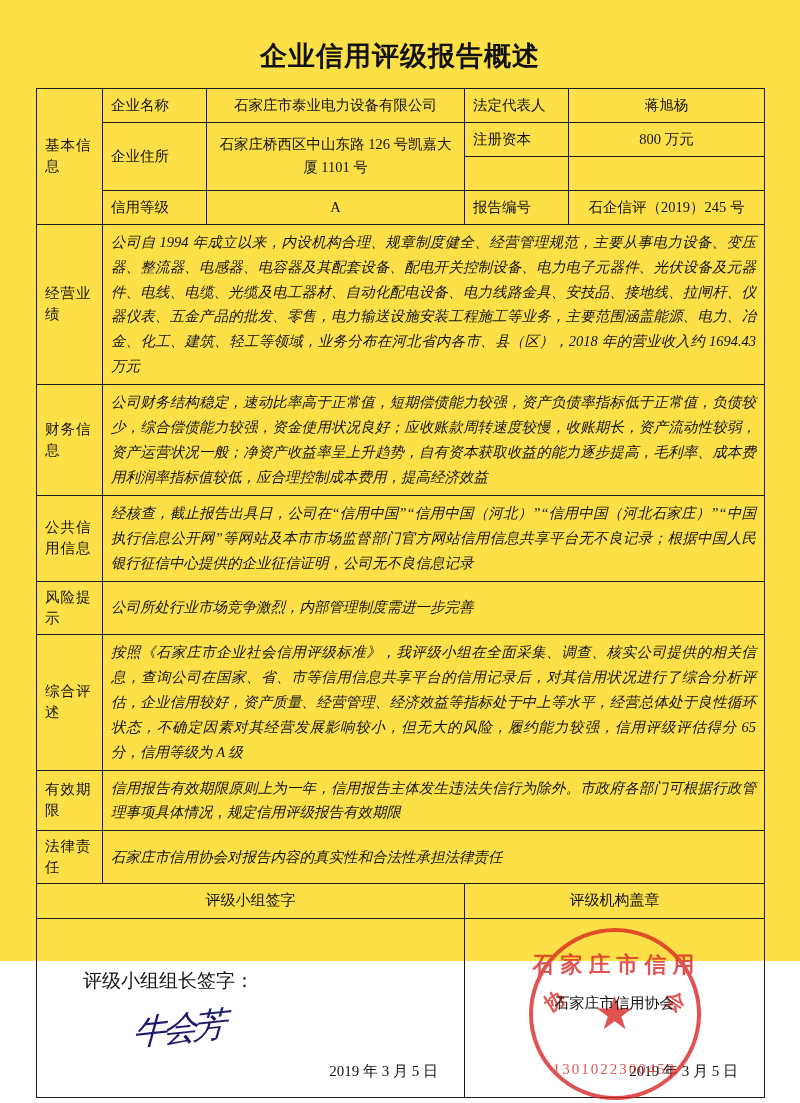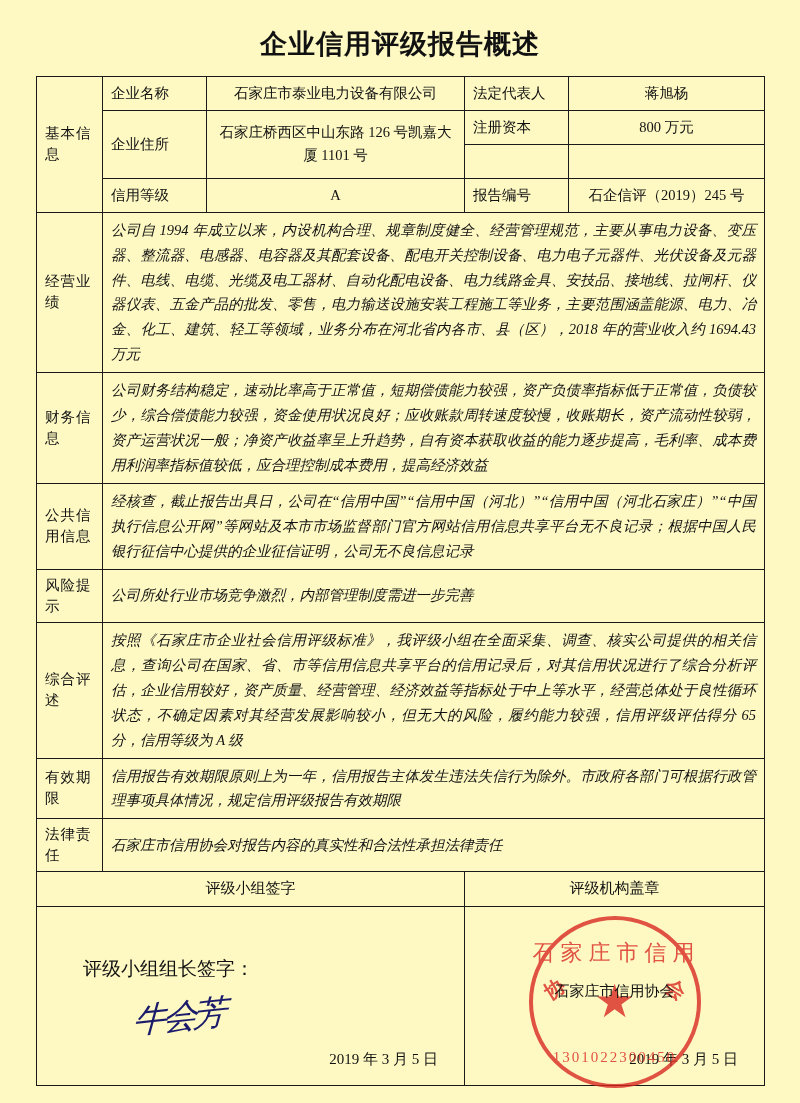--- a/index.html
+++ b/index.html
@@ -11,24 +11,24 @@
     height: 1103px;
     background: #ffffff;
     font-family: "Liberation Serif", "DejaVu Serif", serif;
     color: #111;
     position: relative;
     overflow: hidden;
   }
   .page {
     position: relative;
     width: 800px;
-    height: 1103px;
+    height: 961px;
     box-sizing: border-box;
-    padding: 18px 36px 0 36px;
-    background: #fef9c3;
+    padding: 30px 36px 0 36px;
+    background: #fde047;
   }
   .doc-title {
     text-align: center;
     font-size: 27px;
     font-weight: bold;
     letter-spacing: 1px;
     margin: 8px 0 14px 0;
     font-family: "Liberation Serif", "DejaVu Serif", serif;
   }
   table.main {
@@ -151,21 +151,21 @@
     font-size: 46px;
     line-height: 1;
   }
   .seal .seal-top {
     position: absolute;
     width: 100%;
     top: 16px;
     text-align: left;
     color: #d8241f;
     font-size: 22px;
-    font-weight: normal;
+    font-weight: bold;
     letter-spacing: 6px;
     white-space: nowrap;
   }
   .seal .seal-bottom {
     position: absolute;
     width: 100%;
     bottom: 14px;
     text-align: center;
     color: #d8241f;
     font-size: 15px;

